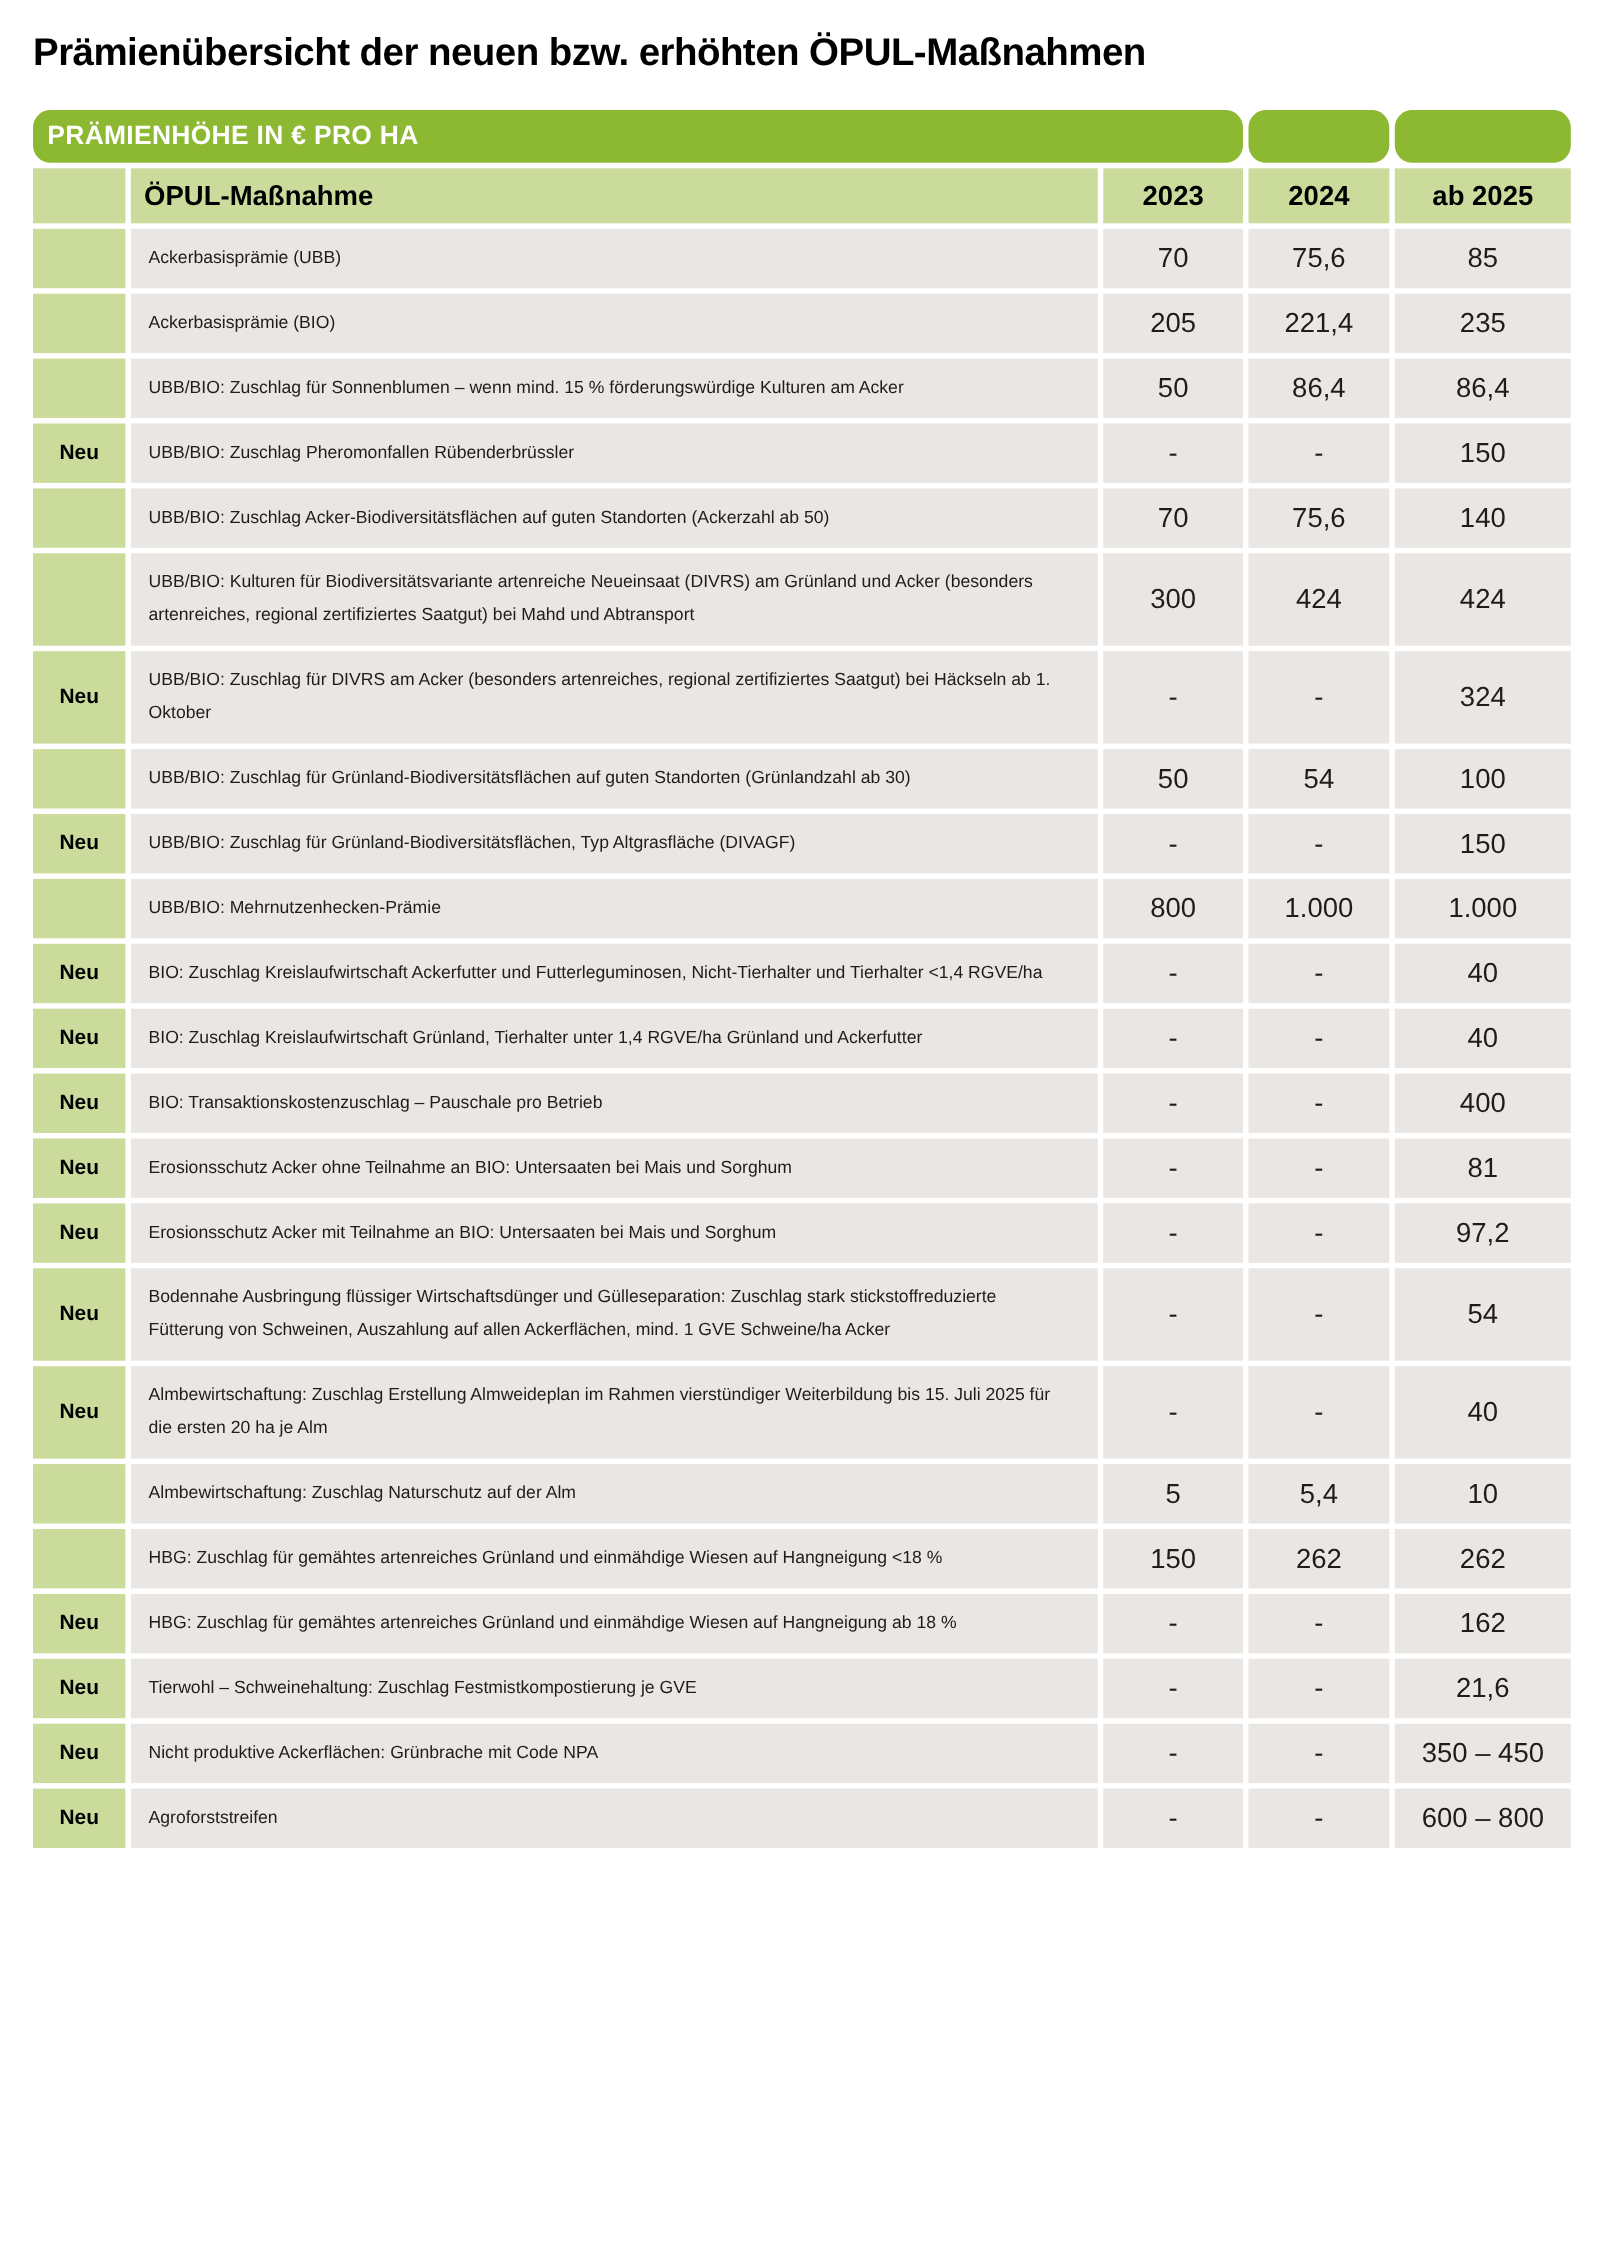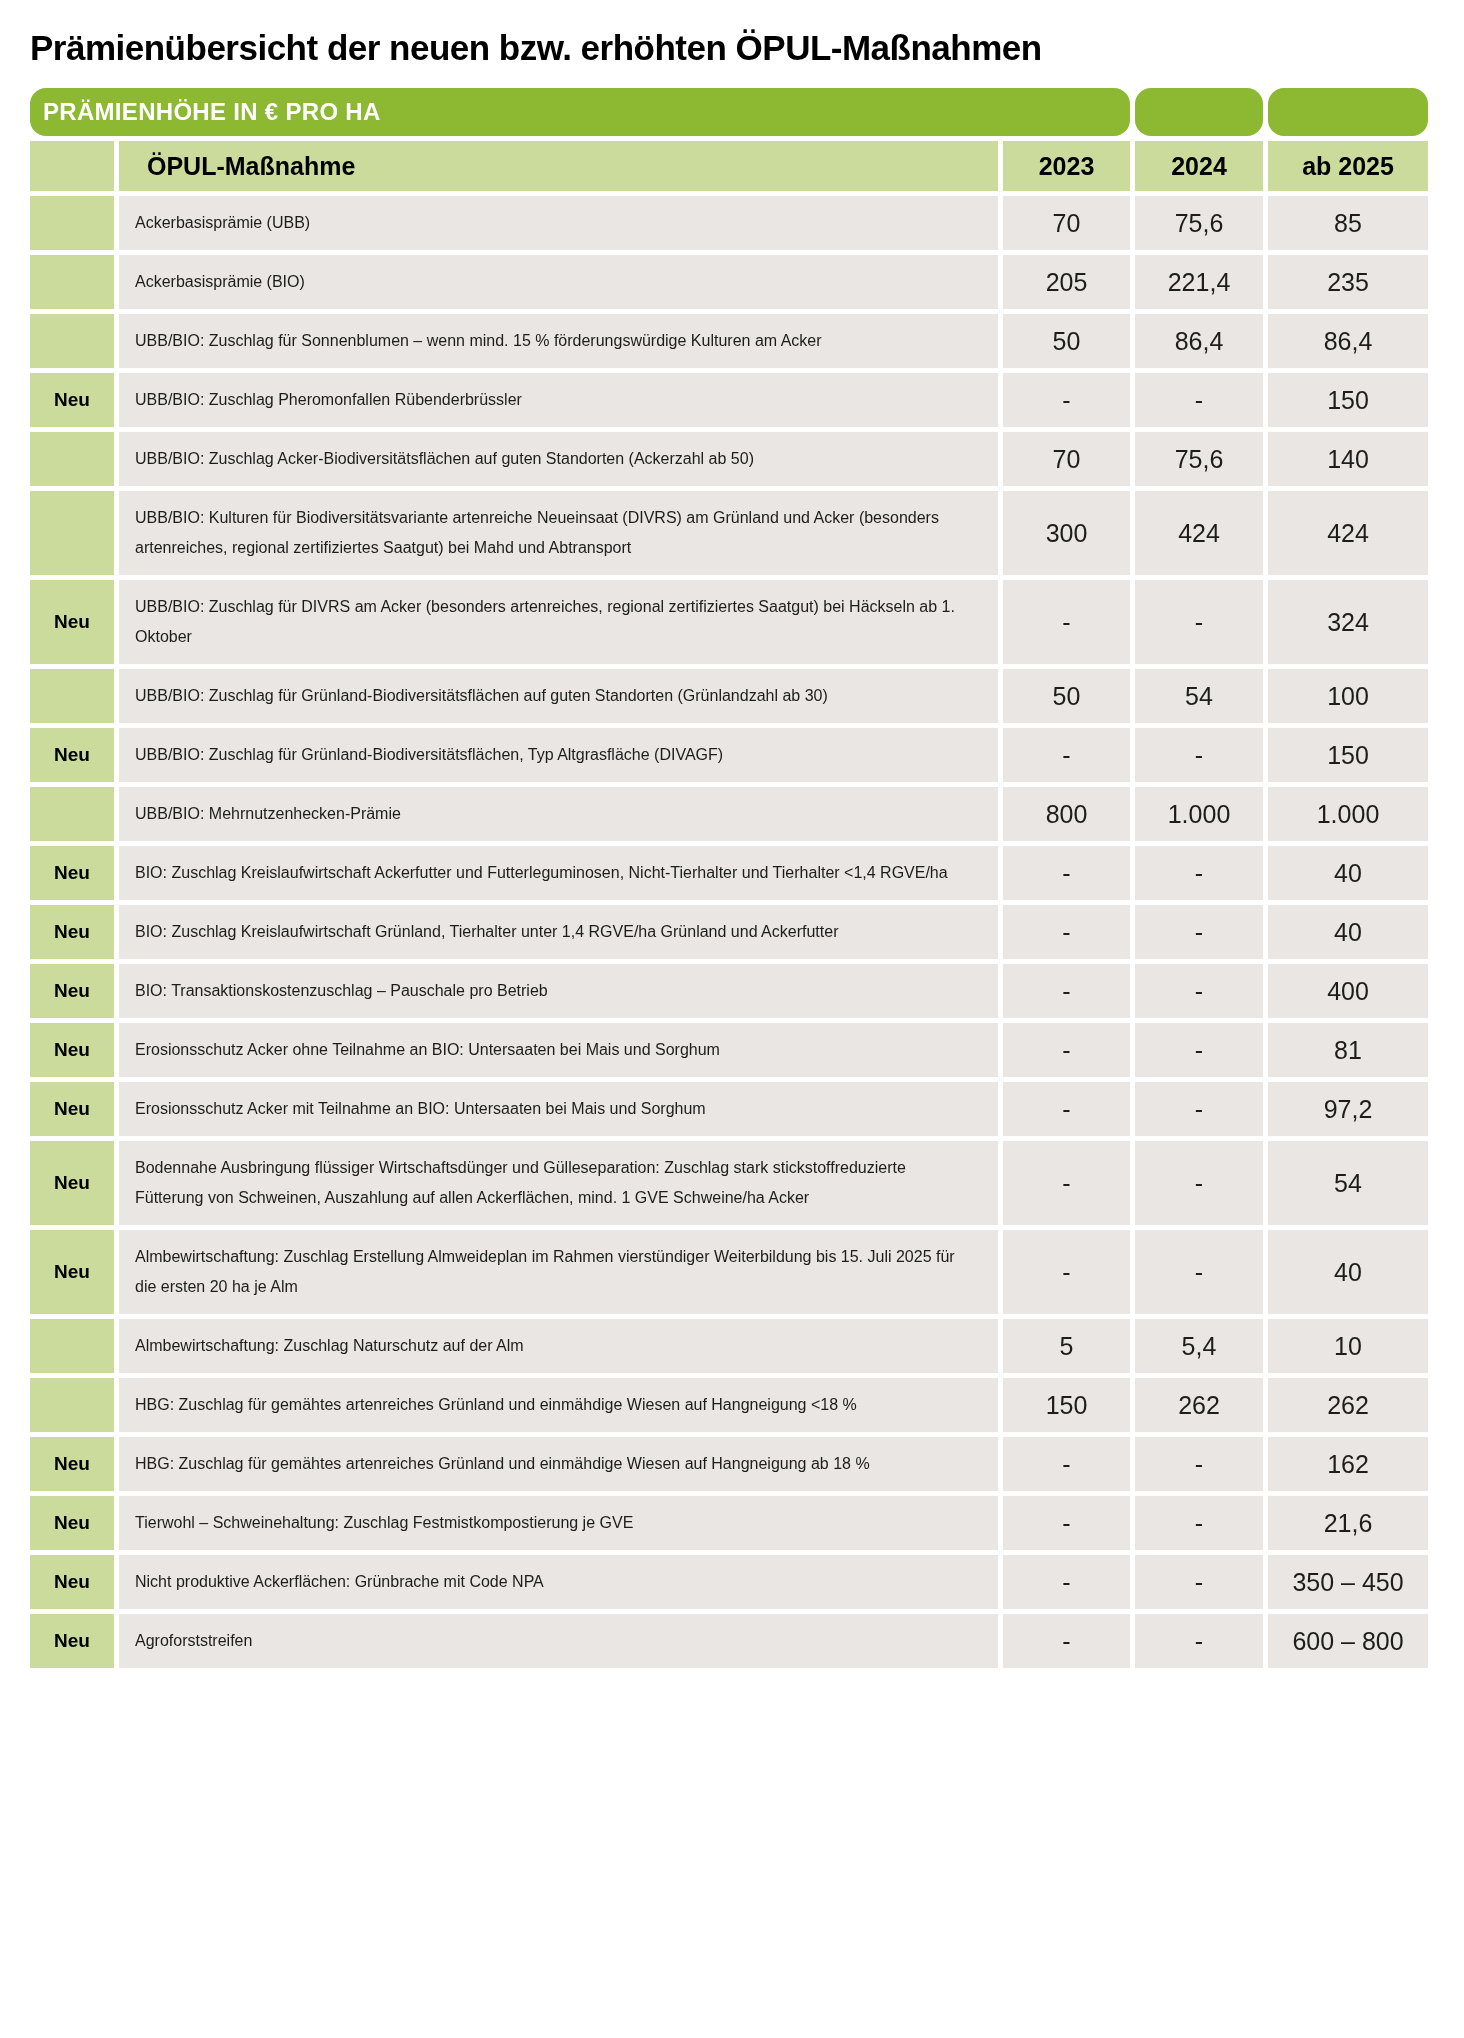--- a/index.html
+++ b/index.html
@@ -18,21 +18,21 @@
   }
   .page{
     padding:28px 33px 40px 30px;
   }
   .page-title{
     font-size:35px;
     line-height:1.15;
     font-weight:bold;
     letter-spacing:-0.5px;
     color:#000;
-    margin:0 0 20px 0;
+    margin:0 0 32px 0;
   }
   .tbl{
     display:grid;
     grid-template-columns:84px 879px 127px 128px 160px;
     gap:5px;
     width:1398px;
   }
   
   .banner{
     background:var(--accent-green);
@@ -54,21 +54,21 @@
   
   .hcell{
     background:var(--light-green);
     min-height:50px;
     display:flex;
     align-items:center;
     font-weight:bold;
     font-size:25px;
     color:#000;
   }
-  .hcell.label-col{padding-left:28px;}
+  .hcell.label-col{padding-left:12px;}
   .hcell.num-col{justify-content:center;}
   
   .cell{
     min-height:48px;
     display:flex;
     align-items:center;
   }
   .cell.neu-col{
     background:var(--light-green);
     justify-content:center;

